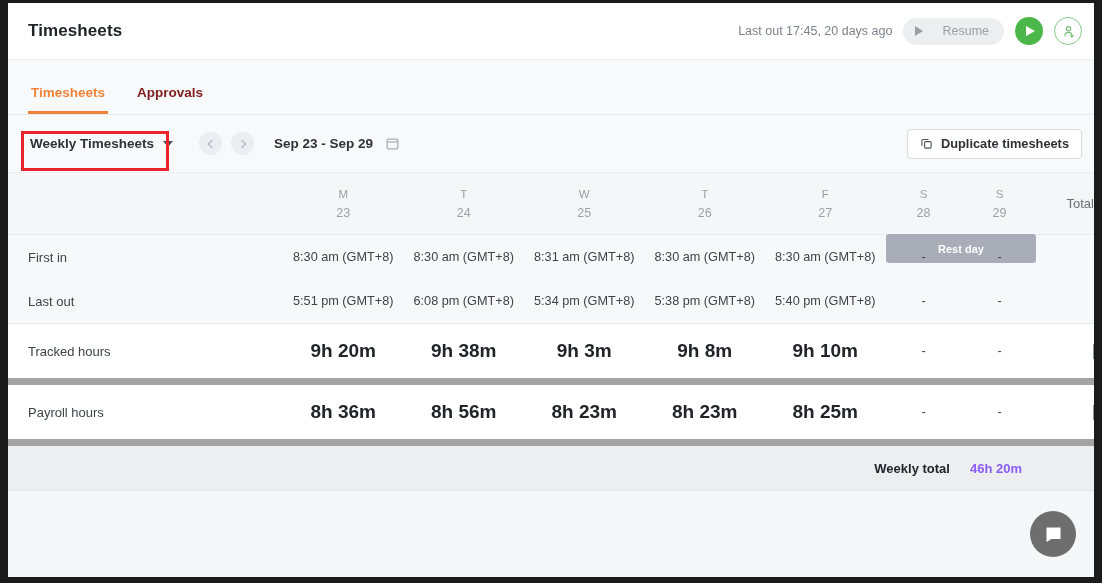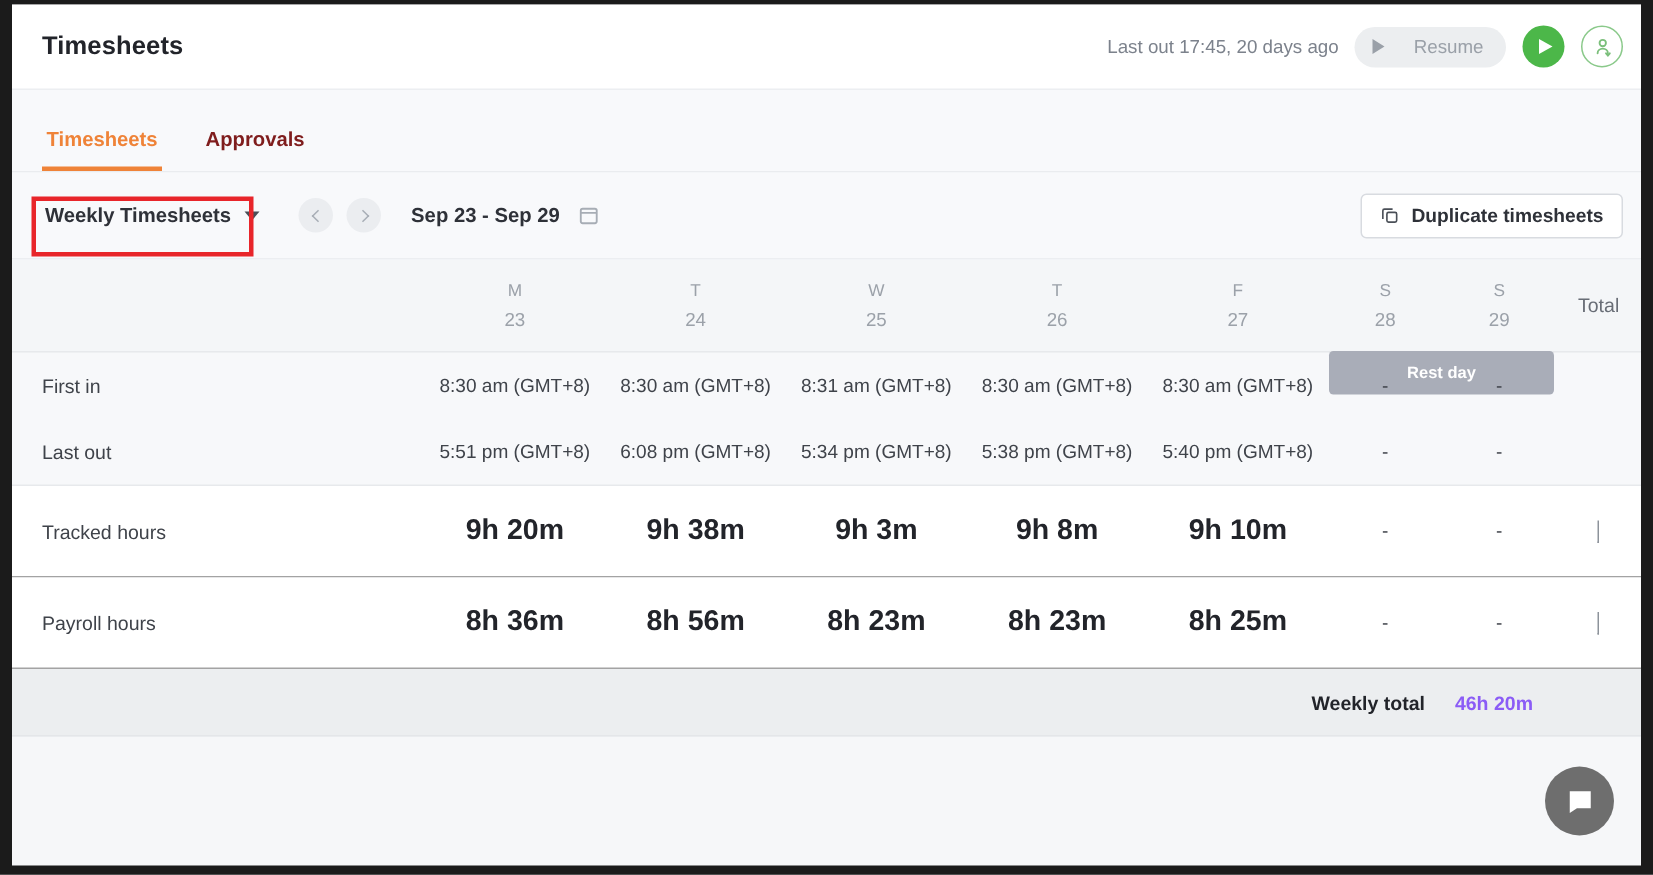--- a/index.html
+++ b/index.html
@@ -205,21 +205,21 @@
     font-size: 13px;
     color: #3f434a;
   }
   .cell {
     flex: 0 0 120.5px;
     text-align: center;
     font-size: 12.7px;
     color: #3f434a;
   }
   .cell.narrow { flex: 0 0 76px; }
-  .cell.end    { flex: 1 1 auto; text-align: center; }
+  .cell.end    { flex: 1 1 auto; text-align: right; }
   .cell.bold   { font-weight: bold; color: #22242a; font-size: 19px; }
 
   .head-row {
     background: #f4f6f8;
     height: 62px;
     position: relative;
     border-bottom: 1px solid #e7e9ec;
   }
   .dayhead { display: flex; flex-direction: column; align-items: center; gap: 6px; }
   .dow  { font-size: 11.5px; color: #9ba1a9; }
@@ -237,21 +237,21 @@
     font-size: 11px;
     font-weight: bold;
     display: flex;
     align-items: center;
     justify-content: center;
     margin-top: 18px;
   }
 
   .inout-block { background: #f7f8fa; border-bottom: 1px solid #e7e9ec; }
   .inout-row { height: 44px; }
-  .hours-row { height: 61px; background: #ffffff; border-bottom: 1px solid #a3a3a3; }
+  .hours-row { height: 61px; background: #ffffff; border-bottom: 7px solid #a3a3a3; }
   .expand-chev {
     width: 9px; height: 9px;
     border-right: 1.6px solid #8d939b;
     border-bottom: 1.6px solid #8d939b;
     transform: rotate(45deg);
     margin: -4px auto 0 auto;
     cursor: pointer;
   }
 
   .weekly-row {

